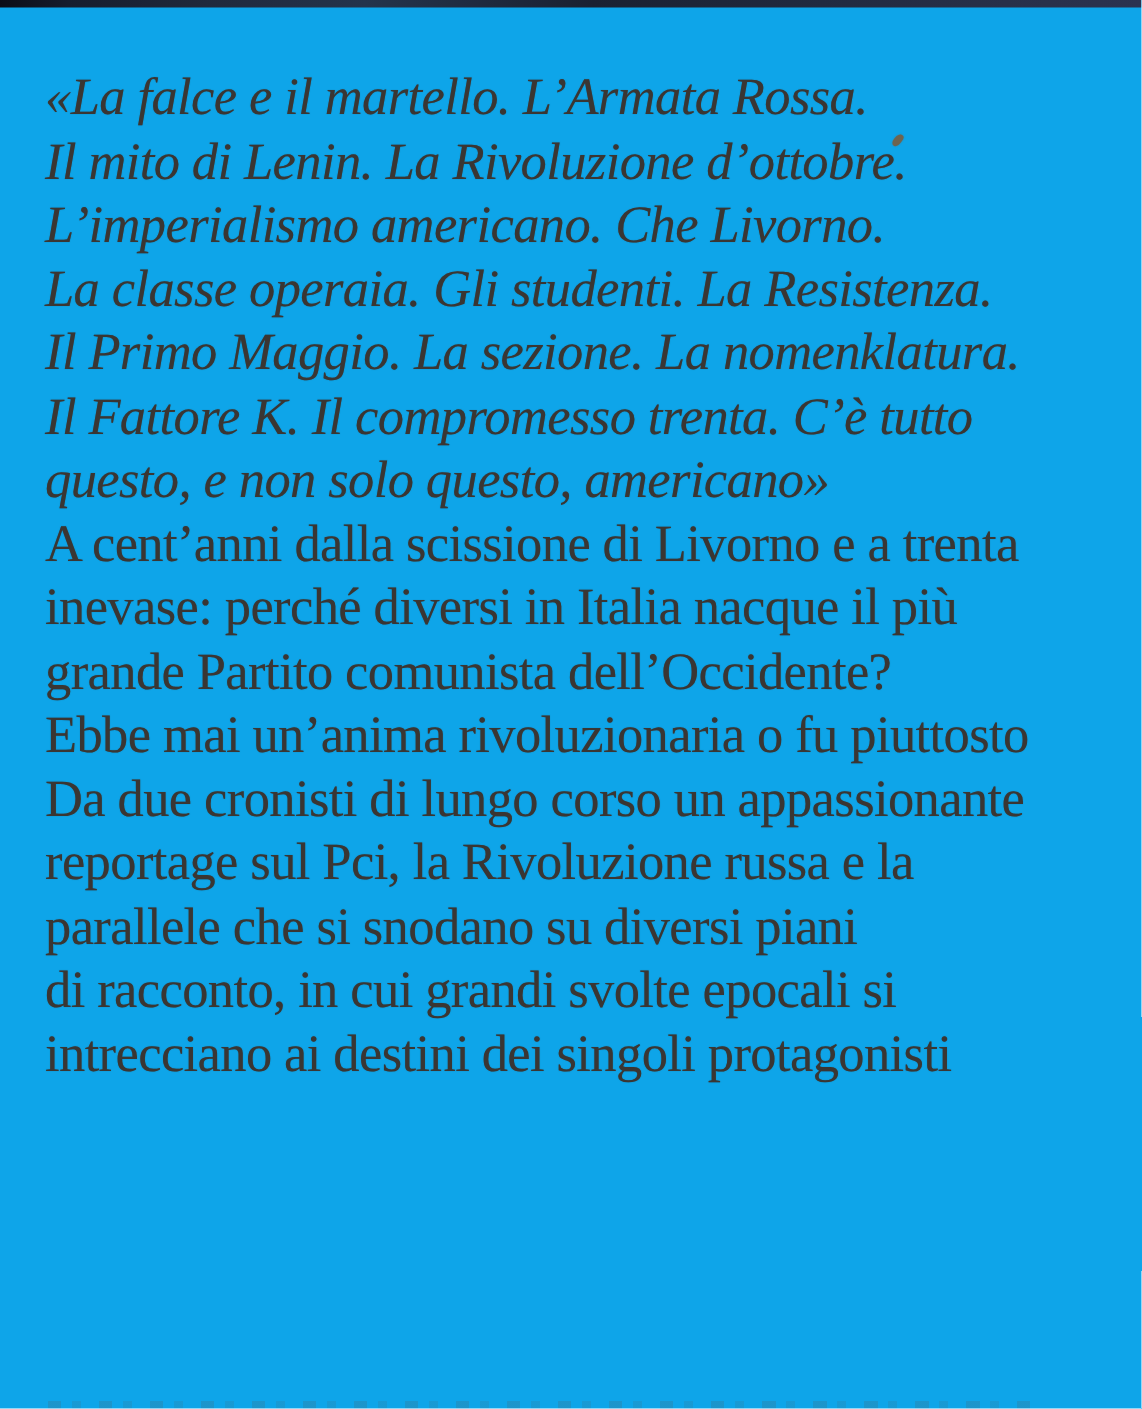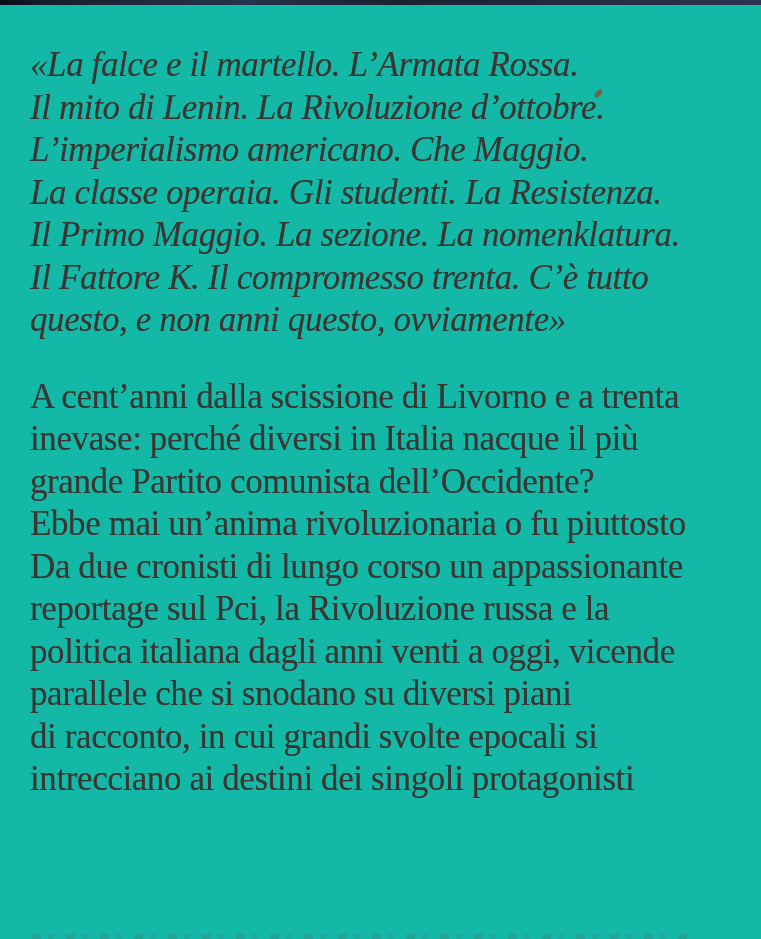--- a/index.html
+++ b/index.html
@@ -4,21 +4,21 @@
 <style>
   html, body {
     margin: 0;
     padding: 0;
     background: #ffffff;
   }
   .page {
     position: relative;
     width: 761px;
     height: 939px;
-    background: #14b8a6;
+    background: #0ea5e9;
     overflow: hidden;
     font-family: "Liberation Serif", serif;
   }
   
   .top-strip {
     position: absolute;
     top: 0; left: 0;
     width: 100%;
     height: 5px;
     background: linear-gradient(90deg,
@@ -37,21 +37,20 @@
     font-size: 35px;
     line-height: 42.5px;
     white-space: nowrap;
     letter-spacing: -0.4px;
     text-shadow: 0 0 0.6px rgba(58, 54, 51, 0.55);
   }
   .quote-block .line {
     font-style: italic;
   }
   .body-block {
-    margin-top: 34px;
   }
   
   .speck {
     position: absolute;
     left: 596px;
     top: 89px;
     width: 5px;
     height: 9px;
     background: #6e6450;
     border-radius: 60% 40% 50% 50%;
@@ -80,35 +79,34 @@
 
   <div class="top-strip"></div>
 
   <span class="speck"></span>
 
   <div class="content">
 
     <div class="quote-block">
       <div class="line">«La falce e il martello. L’Armata Rossa.</div>
       <div class="line">Il mito di Lenin. La Rivoluzione d’ottobre.</div>
-      <div class="line">L’imperialismo americano. Che Maggio.</div>
+      <div class="line">L’imperialismo americano. Che Livorno.</div>
       <div class="line">La classe operaia. Gli studenti. La Resistenza.</div>
       <div class="line">Il Primo Maggio. La sezione. La nomenklatura.</div>
       <div class="line">Il Fattore K. Il compromesso trenta. C’è tutto</div>
-      <div class="line">questo, e non anni questo, ovviamente»</div>
+      <div class="line">questo, e non solo questo, americano»</div>
     </div>
 
     <div class="body-block">
       <div class="line">A cent’anni dalla scissione di Livorno e a trenta</div>
       <div class="line">inevase: perché diversi in Italia nacque il più</div>
       <div class="line">grande Partito comunista dell’Occidente?</div>
       <div class="line">Ebbe mai un’anima rivoluzionaria o fu piuttosto</div>
       <div class="line">Da due cronisti di lungo corso un appassionante</div>
       <div class="line">reportage sul Pci, la Rivoluzione russa e la</div>
-      <div class="line">politica italiana dagli anni venti a oggi, vicende</div>
       <div class="line">parallele che si snodano su diversi piani</div>
       <div class="line">di racconto, in cui grandi svolte epocali si</div>
       <div class="line">intrecciano ai destini dei singoli protagonisti</div>
     </div>
 
   </div>
 
   <div class="bottom-remnant"></div>
 
 </div>

